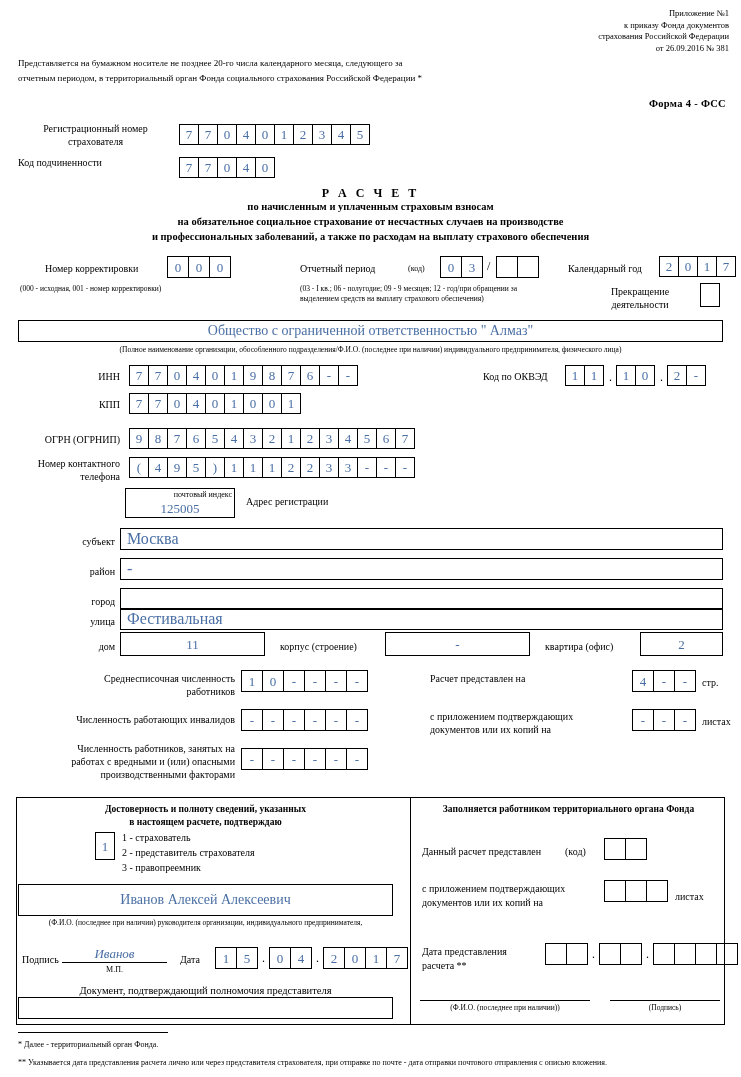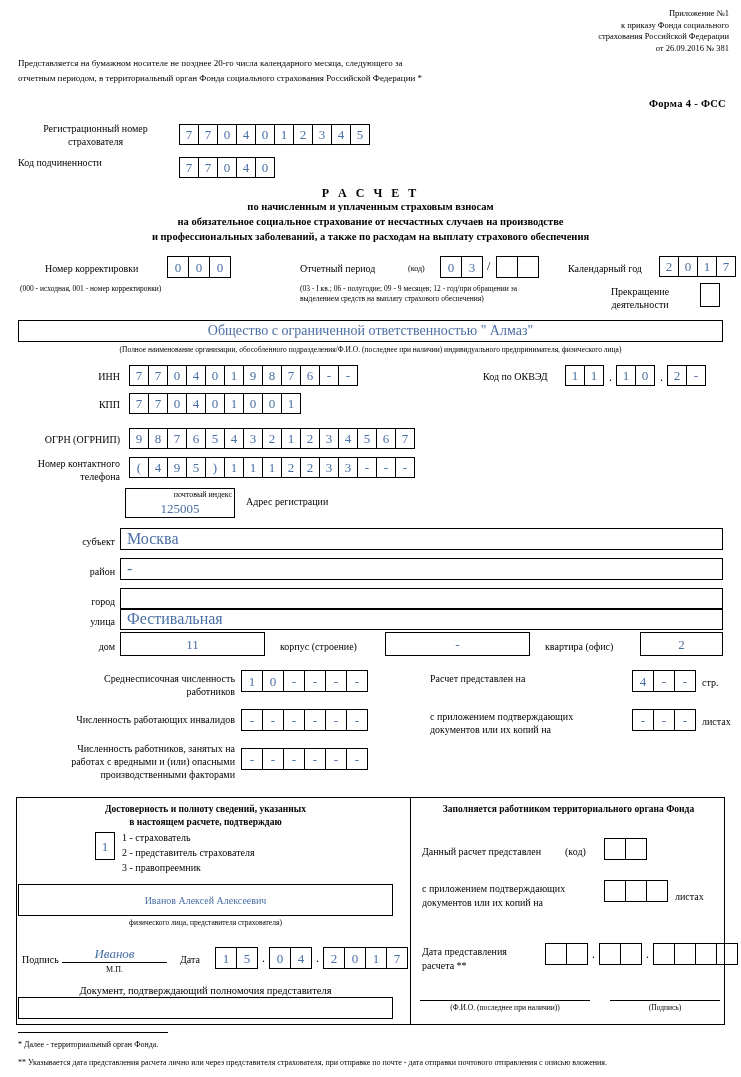--- a/index.html
+++ b/index.html
@@ -48,33 +48,33 @@
   #t4{left:0;right:0;top:231px;text-align:center;font-weight:bold;font-size:10.5px;}
 
   #orgbox{left:18px;top:320px;width:705px;height:22px;border:1px solid #000;
           box-sizing:border-box;display:flex;align-items:center;justify-content:center;}
   #orgbox span{font-size:14px;color:#4a6fa5;}
 
   #bottomwrap{left:16px;top:797px;width:709px;height:228px;border:1px solid #000;box-sizing:border-box;}
   #divider{left:410px;top:797px;width:1px;height:228px;background:#000;}
   #subbox{left:18px;top:884px;width:375px;height:32px;border:1px solid #000;box-sizing:border-box;
           display:flex;align-items:center;justify-content:center;}
-  #subbox span{font-size:10px;color:#4a6fa5;}
+  #subbox span{font-size:14px;color:#4a6fa5;}
   #docbox{left:18px;top:997px;width:375px;height:22px;border:1px solid #000;box-sizing:border-box;}
 
   .uline{border-bottom:1px solid #000;}
   .sig{font-style:italic;font-size:13px;color:#4a6fa5;}
   #fnrule{left:18px;top:1032px;width:150px;border-top:1px solid #000;height:0;}
 </style>
 </head>
 <body>
 
 <div class="abs" id="hdr">
   <div>Приложение №1</div>
-  <div>к приказу Фонда социального</div>
+  <div>к приказу Фонда документов</div>
   <div>страхования Российской Федерации</div>
   <div>от 26.09.2016 № 381</div>
 </div>
 <div class="abs" id="forma">Форма 4 - ФСС</div>
 <div class="abs" id="intro">Представляется на бумажном носителе не позднее 20-го числа календарного месяца, следующего за отчетным периодом, в территориальный орган Фонда социального страхования Российской Федерации *</div>
 
 <div class="abs lbl" style="left:18px;top:122px;width:155px;text-align:center;">
   <div>Регистрационный номер</div>
   <div>страхователя</div>
 </div>
@@ -337,21 +337,21 @@
 <div class="abs lbl" style="left:122px;top:830px;line-height:15px;">
   <div>1 - страхователь</div>
   <div>2 - представитель страхователя</div>
   <div>3 - правопреемник</div>
 </div>
 
 <div class="abs" id="subbox">
   <span>Иванов Алексей Алексеевич</span>
 </div>
 <div class="abs sm ctr" style="left:18px;top:918px;width:375px;">
-  <div>физического лица, представителя страхователя)</div>
+  <div>(Ф.И.О. (последнее при наличии) руководителя организации, индивидуального предпринимателя,</div>
 </div>
 
 <div class="abs lbl" style="left:22px;top:953px;">Подпись</div>
 <div class="abs uline ctr" style="left:62px;top:946px;width:105px;">
   <span class="sig">Иванов</span>
 </div>
 <div class="abs sm8 ctr" style="left:62px;top:965px;width:105px;">М.П.</div>
 <div class="abs lbl" style="left:180px;top:953px;">Дата</div>
 <div class="abs cells" id="dd-cells" style="left:216px;top:947px;">
     <i class="c22">1</i>

